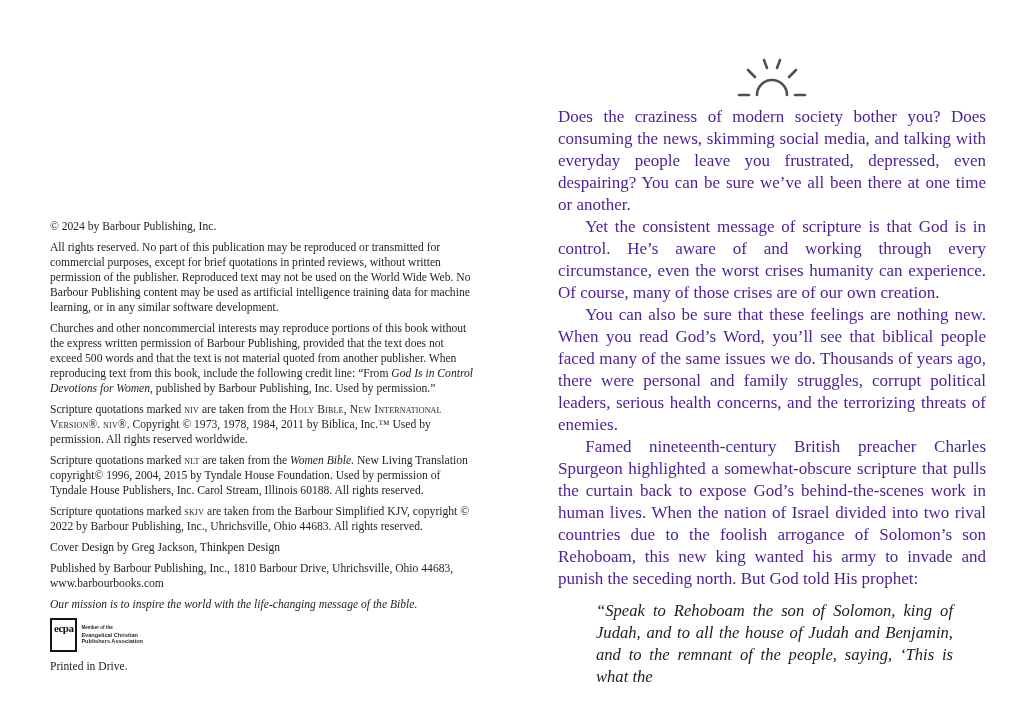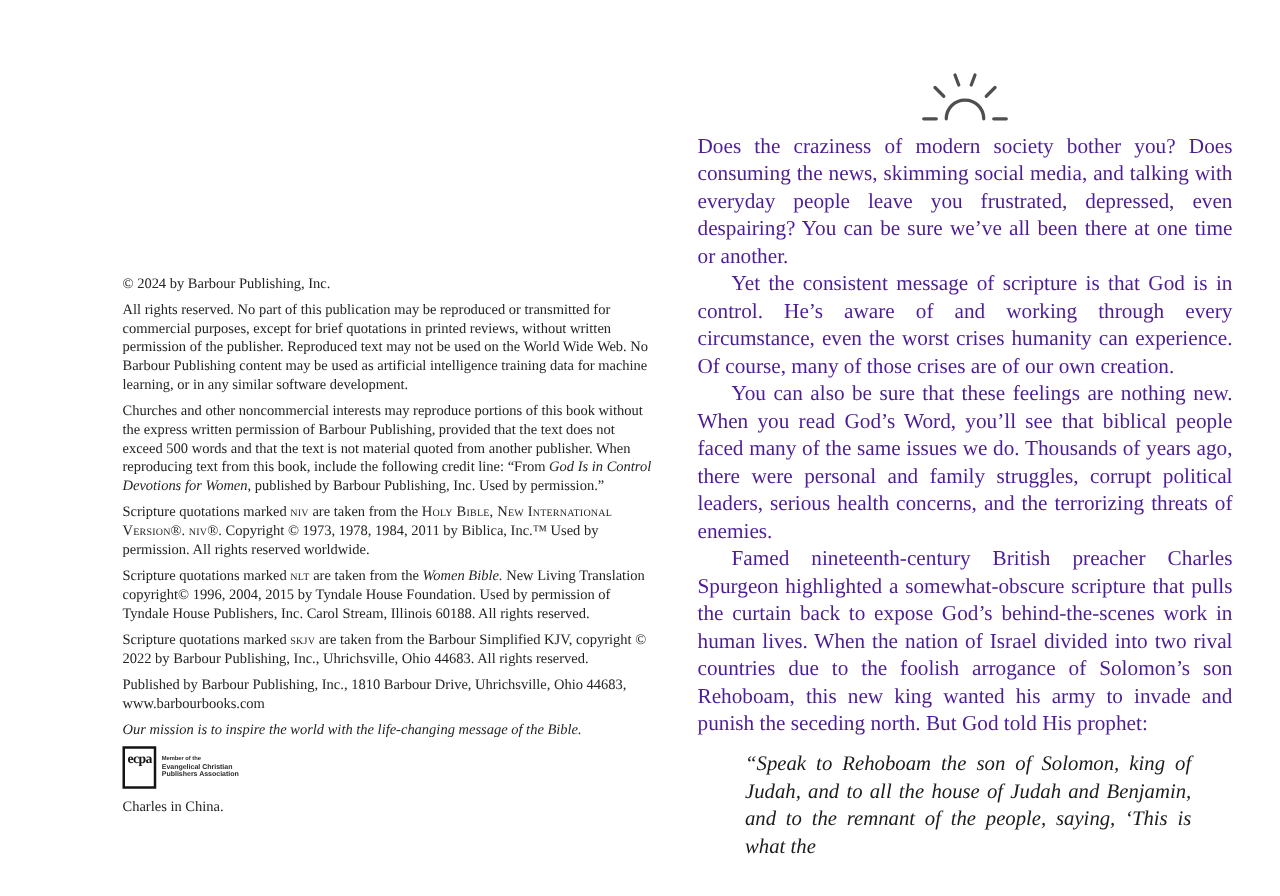--- a/index.html
+++ b/index.html
@@ -14,21 +14,20 @@
   .spread { position: absolute; inset: 0; }
 
   
   .left-page {
     position: absolute;
     left: 50px; top: 219px; width: 428px;
     font-size: 11.6px;
     line-height: 15px;
     color: #242424;
     text-align: left;
-    margin-left: 48px;
   }
   .left-page p { margin: 0 0 6px 0; }
   .seg-i { font-style: italic; }
   .seg-sc { font-variant: small-caps; letter-spacing: 0.015em; }
 
   .ecpa {
     display: flex; align-items: center; gap: 4px;
     margin: 4px 0 7px 0;
   }
   .ecpa-box {
@@ -92,33 +91,34 @@
 
 <div class="spread">
 
   <div class="left-page">
     <p><span>© 2024 by Barbour Publishing, Inc.</span></p>
     <p><span>All rights reserved. No part of this publication may be reproduced or transmitted for commercial purposes, except for brief quotations in printed reviews, without written permission of the publisher. Reproduced text may not be used on the World Wide Web. No Barbour Publishing content may be used as artificial intelligence training data for machine learning, or in any similar software development.</span></p>
     <p><span>Churches and other noncommercial interests may reproduce portions of this book without the express written permission of Barbour Publishing, provided that the text does not exceed 500 words and that the text is not material quoted from another publisher. When reproducing text from this book, include the following credit line: “From </span><span class="seg-i">God Is in Control Devotions for Women</span><span>, published by Barbour Publishing, Inc. Used by permission.”</span></p>
     <p><span>Scripture quotations marked </span><span class="seg-sc">niv</span><span> are taken from the </span><span class="seg-sc">Holy Bible, New International Version</span><span>®. </span><span class="seg-sc">niv</span><span>®. Copyright © 1973, 1978, 1984, 2011 by Biblica, Inc.™ Used by permission. All rights reserved worldwide.</span></p>
     <p><span>Scripture quotations marked </span><span class="seg-sc">nlt</span><span> are taken from the </span><span class="seg-i">Women Bible.</span><span> New Living Translation copyright© 1996, 2004, 2015 by Tyndale House Foundation. Used by permission of Tyndale House Publishers, Inc. Carol Stream, Illinois 60188. All rights reserved.</span></p>
     <p><span>Scripture quotations marked </span><span class="seg-sc">skjv</span><span> are taken from the Barbour Simplified KJV, copyright © 2022 by Barbour Publishing, Inc., Uhrichsville, Ohio 44683. All rights reserved.</span></p>
+    <p><span>Cover Design by Greg Jackson, Thinkpen Design</span></p>
     <p><span>Published by Barbour Publishing, Inc., 1810 Barbour Drive, Uhrichsville, Ohio 44683, www.barbourbooks.com</span></p>
     <p><span class="seg-i">Our mission is to inspire the world with the life-changing message of the Bible.</span></p>
 
     <div class="ecpa">
       <span class="ecpa-box">ecpa</span>
       <span class="ecpa-lines">
         <span class="tiny">Member of the</span>
         <span>Evangelical Christian</span>
         <span>Publishers Association</span>
       </span>
     </div>
 
-    <p>Charles in China.</p>
+    <p>Printed in Drive.</p>
   </div>
 
   <div class="right-page">
     <svg class="sun" width="74" height="46" viewBox="0 0 74 46" fill="none" stroke="#4f4f4f" stroke-width="2.6" stroke-linecap="round">
       <path d="M 22 40 A 15 15 0 0 1 52 40"></path>
       <line x1="4" y1="40" x2="14" y2="40"></line>
       <line x1="60" y1="40" x2="70" y2="40"></line>
       <line x1="13" y1="15" x2="20" y2="22"></line>
       <line x1="29" y1="5" x2="32" y2="13"></line>
       <line x1="45" y1="5" x2="42" y2="13"></line>

